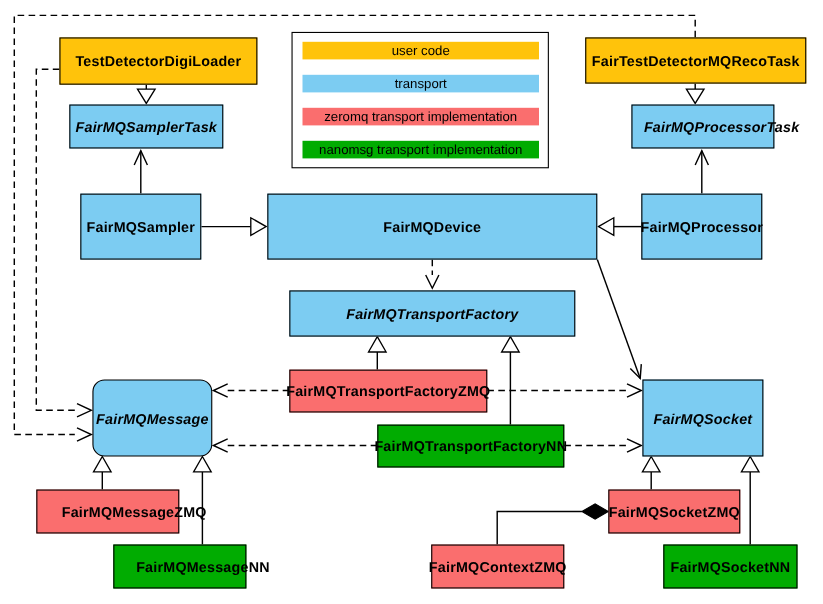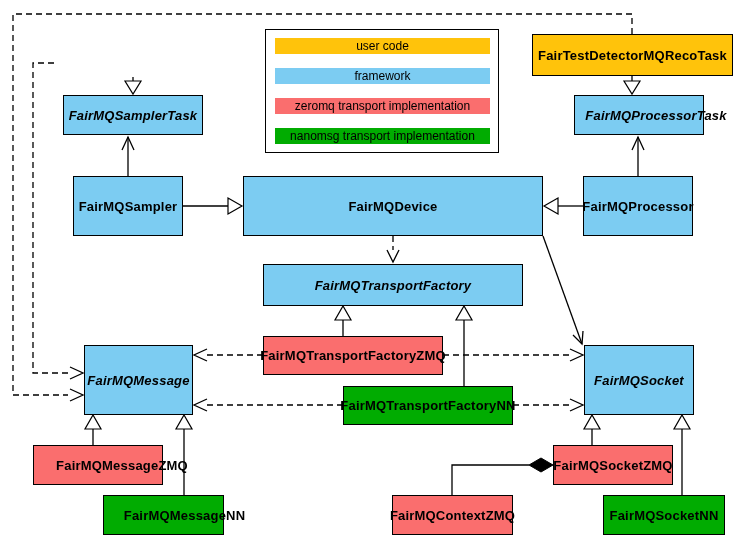--- a/index.html
+++ b/index.html
@@ -135,45 +135,46 @@
     </g>
 
     <g>
       <polyline class="e-line" points="452,495 452,465 529,465"></polyline>
       <polygon class="diam" points="529,465 541,458 553,465 541,472"></polygon>
     </g>
   </svg>
 
   <div class="legend" style="left:265px;top:29px;width:234px;height:124px">
     <div class="legend-bar" style="left: 9px; top: 8px; width: 215px; height: 16px; background: rgb(255, 195, 11);">user code</div>
-    <div class="legend-bar" style="left: 9px; top: 38px; width: 215px; height: 16px; background: rgb(124, 204, 242);">framework</div>
+    <div class="legend-bar" style="left: 9px; top: 38px; width: 215px; height: 16px; background: rgb(124, 204, 242);">transport</div>
     <div class="legend-bar" style="left: 9px; top: 68px; width: 215px; height: 16px; background: rgb(250, 110, 110);">zeromq transport implementation</div>
     <div class="legend-bar" style="left: 9px; top: 98px; width: 215px; height: 16px; background: rgb(1, 172, 1);">nanomsg transport implementation</div>
   </div>
 
+  <div class="node" style="left: 54px; top: 34px; width: 180px; height: 43px; background: rgb(255, 195, 11);">TestDetectorDigiLoader</div>
 
   <div class="node" style="left: 532px; top: 34px; width: 201px; height: 42px; background: rgb(255, 195, 11);">FairTestDetectorMQRecoTask</div>
 
   <div class="node it" style="left: 63px; top: 95px; width: 140px; height: 40px; background: rgb(124, 204, 242);">FairMQSamplerTask</div>
 
   <div class="node it" style="left: 574px; top: 95px; width: 130px; height: 40px; background: rgb(124, 204, 242); padding-left: 34px;">FairMQProcessorTask</div>
 
   <div class="node" style="left: 73px; top: 176px; width: 110px; height: 60px; background: rgb(124, 204, 242);">FairMQSampler</div>
 
   <div class="node" style="left: 243px; top: 176px; width: 300px; height: 60px; background: rgb(124, 204, 242);">FairMQDevice</div>
 
   <div class="node" style="left: 583px; top: 176px; width: 110px; height: 60px; background: rgb(124, 204, 242); text-align: right;">FairMQProcessor</div>
 
   <div class="node it" style="left: 263px; top: 264px; width: 260px; height: 42px; background: rgb(124, 204, 242);">FairMQTransportFactory</div>
 
   <div class="node" style="left: 263px; top: 336px; width: 180px; height: 39px; background: rgb(250, 110, 110);">FairMQTransportFactoryZMQ</div>
 
   <div class="node" style="left: 343px; top: 386px; width: 170px; height: 39px; background: rgb(1, 172, 1);">FairMQTransportFactoryNN</div>
 
-  <div class="node it" style="left: 84px; top: 345px; width: 109px; height: 70px; background: rgb(124, 204, 242);">FairMQMessage</div>
+  <div class="node it" style="left: 84px; top: 345px; width: 109px; height: 70px; background: rgb(124, 204, 242); border-radius: 11px;">FairMQMessage</div>
 
   <div class="node it" style="left: 584px; top: 345px; width: 110px; height: 70px; background: rgb(124, 204, 242);">FairMQSocket</div>
 
   <div class="node" style="left: 33px; top: 445px; width: 130px; height: 40px; background: rgb(250, 110, 110); padding-left: 48px;">FairMQMessageZMQ</div>
 
   <div class="node" style="left: 103px; top: 495px; width: 121px; height: 40px; background: rgb(1, 172, 1); padding-left: 42px;">FairMQMessageNN</div>
 
   <div class="node" style="left: 392px; top: 495px; width: 121px; height: 40px; background: rgb(250, 110, 110);">FairMQContextZMQ</div>
 
   <div class="node" style="left: 553px; top: 445px; width: 120px; height: 40px; background: rgb(250, 110, 110);">FairMQSocketZMQ</div>

